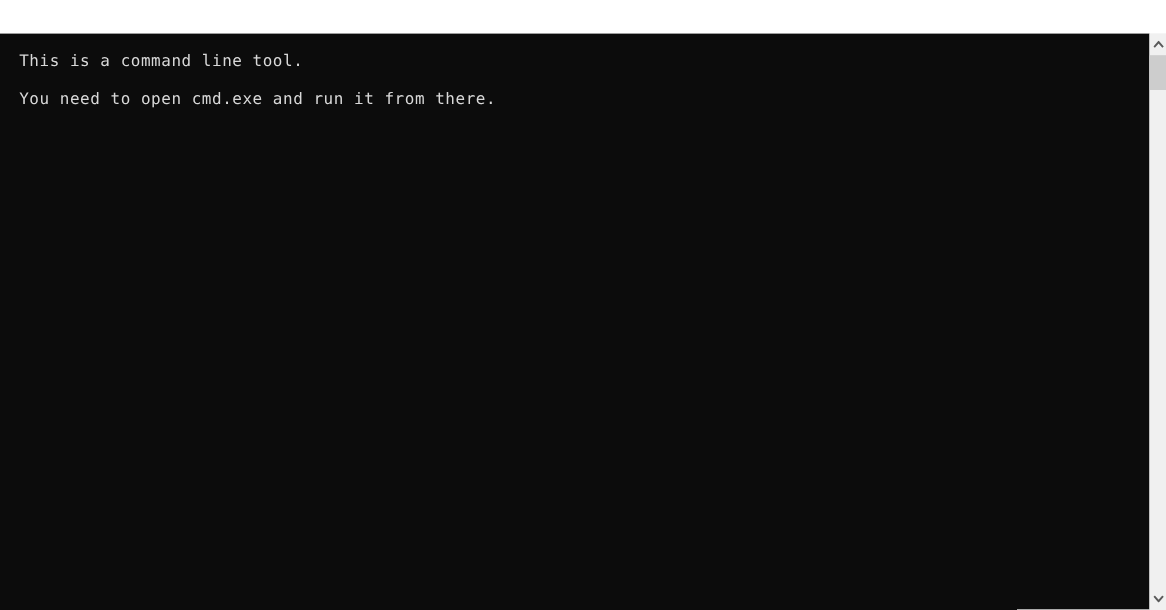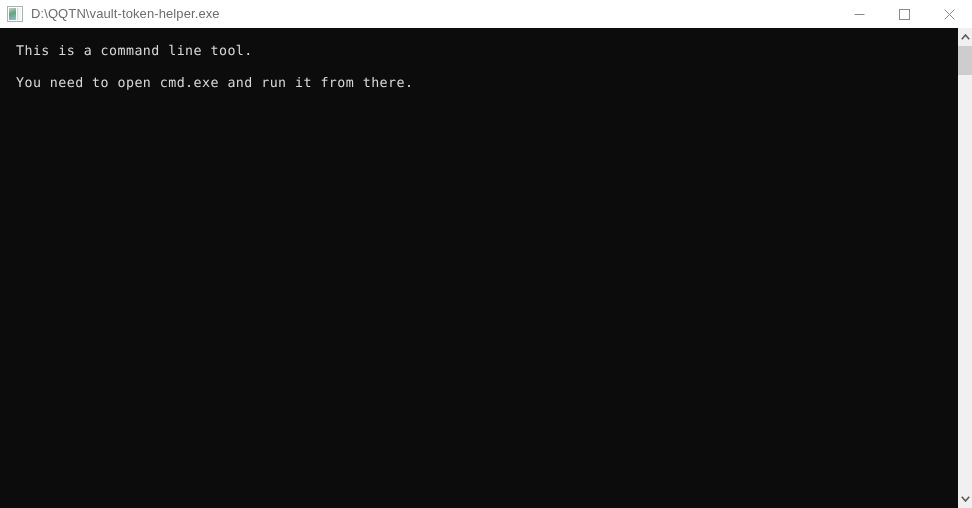--- a/index.html
+++ b/index.html
@@ -161,52 +161,20 @@
     width: 14px;
     height: 29px;
     background: #cdcdcd;
   }
 </style>
 </head>
 <body>
 
 <div class="window">
 
-  <div class="titlebar">
-
-    <div class="app-icon">
-      <div class="icon-left"></div>
-      <div class="icon-right"></div>
-    </div>
-
-    <div class="title-text">D:\QQTN\vault-token-helper.exe</div>
-
-    <div class="caption-buttons">
-
-      <div class="caption-btn">
-        <svg width="11" height="11" viewBox="0 0 11 11" aria-hidden="true">
-          <line x1="0.5" y1="5.5" x2="10.5" y2="5.5" stroke="#8a8a8a" stroke-width="1"></line>
-        </svg>
-      </div>
-
-      <div class="caption-btn">
-        <svg width="11" height="11" viewBox="0 0 11 11" aria-hidden="true">
-          <rect x="0.5" y="0.5" width="10" height="10" fill="none" stroke="#8a8a8a" stroke-width="1"></rect>
-        </svg>
-      </div>
-
-      <div class="caption-btn">
-        <svg width="11" height="11" viewBox="0 0 11 11" aria-hidden="true">
-          <line x1="0.6" y1="0.6" x2="10.4" y2="10.4" stroke="#8a8a8a" stroke-width="1"></line>
-          <line x1="10.4" y1="0.6" x2="0.6" y2="10.4" stroke="#8a8a8a" stroke-width="1"></line>
-        </svg>
-      </div>
-
-    </div>
-  </div>
 
   <div class="console">
     <pre class="console-text">This is a command line tool.
 
 You need to open cmd.exe and run it from there.</pre>
   </div>
 
   <div class="scrollbar">
 
     <div class="sb-btn sb-up">

